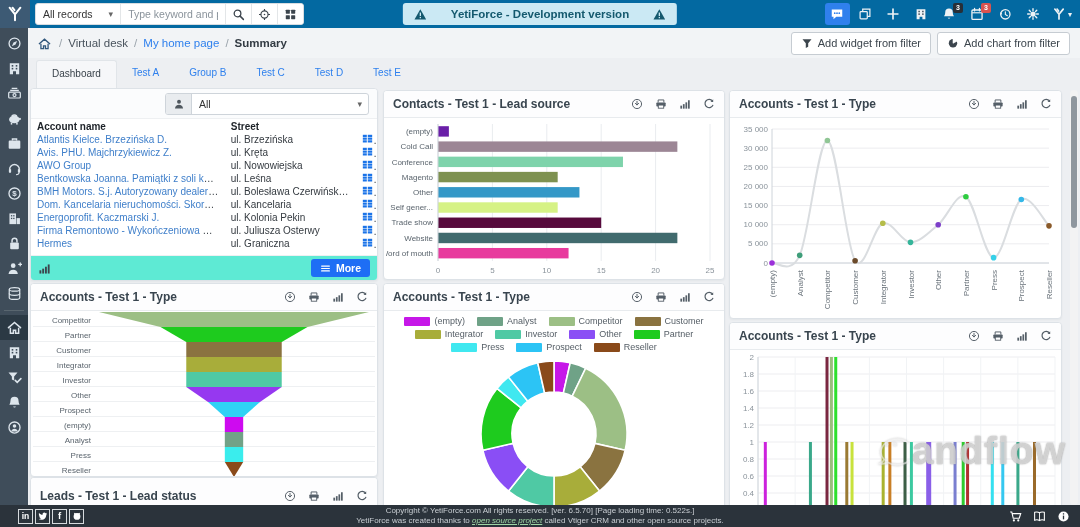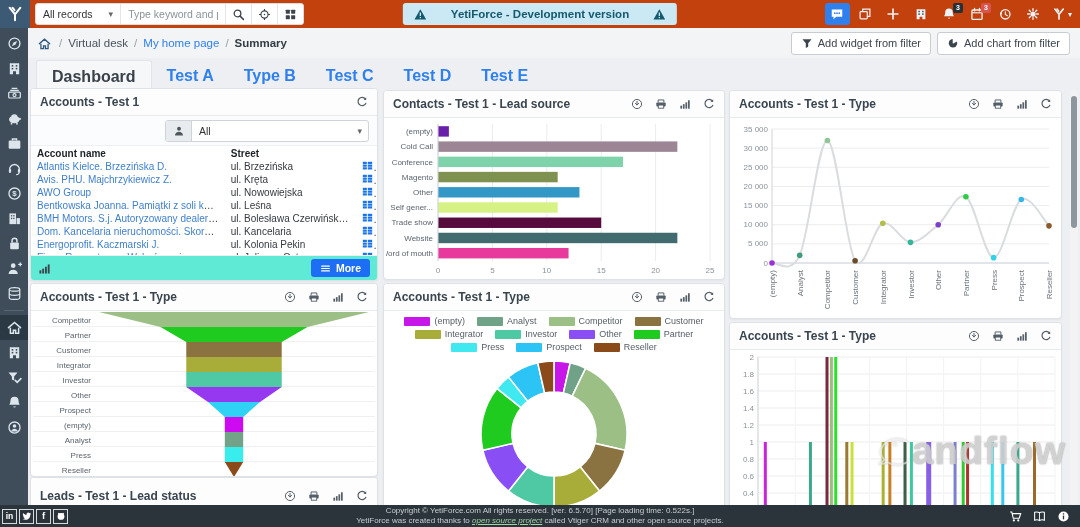--- a/index.html
+++ b/index.html
@@ -3,21 +3,21 @@
 <meta charset="utf-8">
 <style>
   *{box-sizing:border-box}
   html,body{margin:0;padding:0}
   body{width:1080px;height:527px;overflow:hidden;position:relative;
        font-family:"Liberation Sans","DejaVu Sans",sans-serif;background:#edeff2;}
   .icn{display:inline-flex;align-items:center;justify-content:center;flex:none}
   .icn svg{display:block}
 
   
-  .navbar{position:absolute;top:0;left:0;right:0;height:28px;background:#c2410c;
+  .navbar{position:absolute;top:0;left:0;right:0;height:28px;background:#0369a1;
           display:flex;align-items:center;z-index:9}
   .logo{width:30px;height:28px;background:#3d5a74;display:flex;align-items:center;justify-content:center;cursor:pointer}
   .search-group{display:flex;align-items:center;background:#fff;border-radius:3px;margin-left:5px;height:22px;overflow:hidden;border:1px solid #d8dde1}
   .scope{display:flex;align-items:center;font-size:10.5px;color:#333;padding:0 7px;gap:16px;border-right:1px solid #e3e6e8;cursor:pointer;height:100%}
   .search-input{border:0;outline:0;font-size:10.5px;padding:0 7px;width:104px;color:#333;height:100%}
   .search-input::placeholder{color:#8a939b}
   .sbtn{width:26px;height:100%;border:0;border-left:1px solid #e3e6e8;display:flex;align-items:center;justify-content:center;color:#3c454d;background:#fff;cursor:pointer;padding:0}
   .banner{position:absolute;left:50%;transform:translateX(-50%);top:3px;height:22px;display:flex;align-items:center;gap:24px;
           background:#cbe9f4;color:#14596e;font-weight:bold;font-size:11.5px;padding:0 11px;border-radius:3px}
   .nav-right{margin-left:auto;display:flex;align-items:center;gap:3px;padding-right:5px}
@@ -40,21 +40,21 @@
             font-size:11.5px;color:#49535d;background:#f2f4f6}
   .crumb-home{color:#30577c;margin-right:2px;cursor:pointer}
   .crumb-sep{margin:0 6px;color:#98a1a9}
   .crumb-link{color:#2f80ed;cursor:pointer}
   .crumb-current{font-weight:bold;color:#333b43}
   .actions{margin-left:auto;display:flex;gap:6px}
   .actbtn{display:flex;align-items:center;gap:5px;height:23px;padding:0 9px;background:#fff;border:1px solid #c6ccd2;
           border-radius:3px;font-size:11px;color:#3c454d;cursor:pointer}
 
   .tabsbar{position:absolute;top:30px;left:0;right:0;height:30px;display:flex;align-items:stretch;padding:2px 8px 0}
-  .tab{font-size:16px;font-weight:bold;color:#2f80ed;padding:7px 15px 0;cursor:pointer}
+  .tab{font-size:10px;font-weight:normal;color:#2f80ed;padding:7px 15px 0;cursor:pointer}
   .tab.active{color:#39424a;background:#f6f7f9;border:1px solid #e1e5e9;border-bottom:none;border-radius:3px 3px 0 0}
 
   
   .widget{position:absolute;background:#fff;border:1px solid #dde2e7;border-radius:4px;
           box-shadow:0 1px 2px rgba(40,50,60,.05);overflow:hidden}
   .whead{height:27px;display:flex;align-items:center;padding:0 9px;border-bottom:1px solid #e8ebee;background:#fdfdfe}
   .wtitle{font-size:12px;font-weight:bold;color:#39454f}
   .whicons{margin-left:auto;display:flex;gap:12px;color:#555f68;align-items:center}
   .whicons .icn{cursor:pointer}
 
@@ -88,21 +88,21 @@
 
   
   .watermark{position:absolute;right:14px;top:400px;display:flex;align-items:center;gap:4px;pointer-events:none;z-index:10;opacity:.9}
   .wm-text{font-size:39px;font-weight:bold;letter-spacing:1px;color:rgba(248,248,248,.55);
            text-shadow:0 0 1px #9a9a9a,0 0 2px rgba(150,150,150,.7)}
   .wm-icon{color:rgba(248,248,248,.6);filter:drop-shadow(0 0 1px #9a9a9a)}
 
   
   .footer{position:absolute;bottom:0;left:0;right:0;height:22px;background:#2b333b;color:#c9ced3;font-size:8px;
           display:flex;align-items:center;z-index:11}
-  .social{display:flex;gap:2px;padding-left:2px}
+  .social{display:flex;gap:2px;padding-left:18px}
   .socbtn{width:15px;height:15px;border:1px solid #d6dadd;background:#2b333b;color:#fff;display:flex;align-items:center;
           justify-content:center;cursor:pointer}
   .foot-center{position:absolute;left:50%;transform:translateX(-50%);text-align:center;line-height:1.3;white-space:nowrap}
   .foot-link{color:#9fd4a4;text-decoration:underline;font-style:italic;cursor:pointer}
   .foot-right{margin-left:auto;display:flex;gap:11px;padding-right:10px;color:#fff;align-items:center}
   .foot-right .icn{cursor:pointer}
 </style>
 </head>
 <body>
 
@@ -468,38 +468,27 @@
             </svg>
           </span>
           <span>Add chart from filter</span>
         </button>
       </div>
   </div>
 
   <div class="tabsbar" id="tabsbar">
       <div class="tab active">Dashboard</div>
       <div class="tab">Test A</div>
-      <div class="tab">Type B</div>
+      <div class="tab">Group B</div>
       <div class="tab">Test C</div>
       <div class="tab">Test D</div>
       <div class="tab">Test E</div>
     </div>
 
   <div class="widget" style="left:2px;top:60px;width:348px;height:193px">
-    <div class="whead">
-      <span class="wtitle">Accounts - Test 1</span>
-      <span class="whicons">
-          <span class="icn" style="width: 12px; height: 12px;">
-            <svg width="100%" height="100%" viewBox="0 0 16 16" xmlns="http://www.w3.org/2000/svg">
-              <path d="M13.4 9.2A5.5 5.5 0 1 1 12.6 4" fill="none" stroke="currentColor" stroke-width="1.6"></path>
-              <path d="M13.6 1.6v3.6h-3.6z" fill="currentColor"></path>
-            </svg>
-          </span>
-        </span>
-    </div>
     <div class="filterrow">
       <div class="ig">
         <span class="ig-addon" id="filter-person-icon">
             <span class="icn" style="width: 12px; height: 12px;">
               <svg width="100%" height="100%" viewBox="0 0 16 16" xmlns="http://www.w3.org/2000/svg">
                 <circle cx="8" cy="5" r="2.6" fill="currentColor"></circle>
                 <path d="M2.6 14c.5-3.4 2.4-5 5.4-5s4.9 1.6 5.4 5z" fill="currentColor"></path>
               </svg>
             </span>
           </span>

